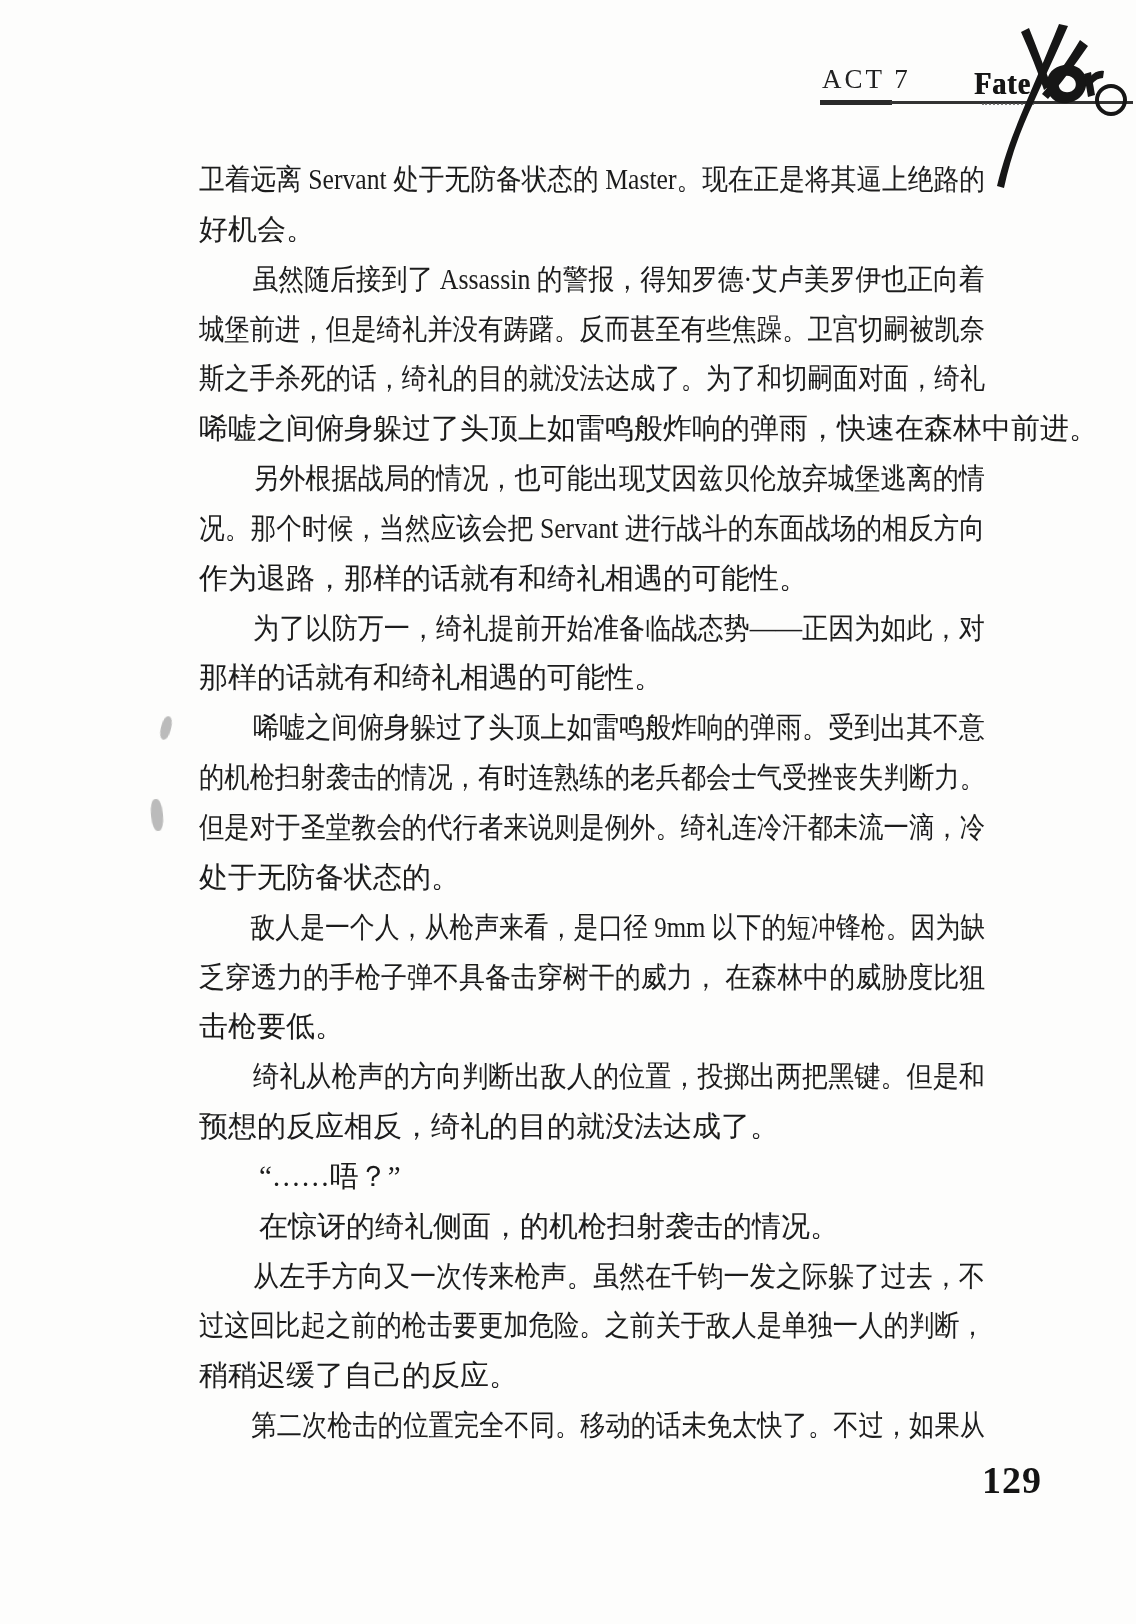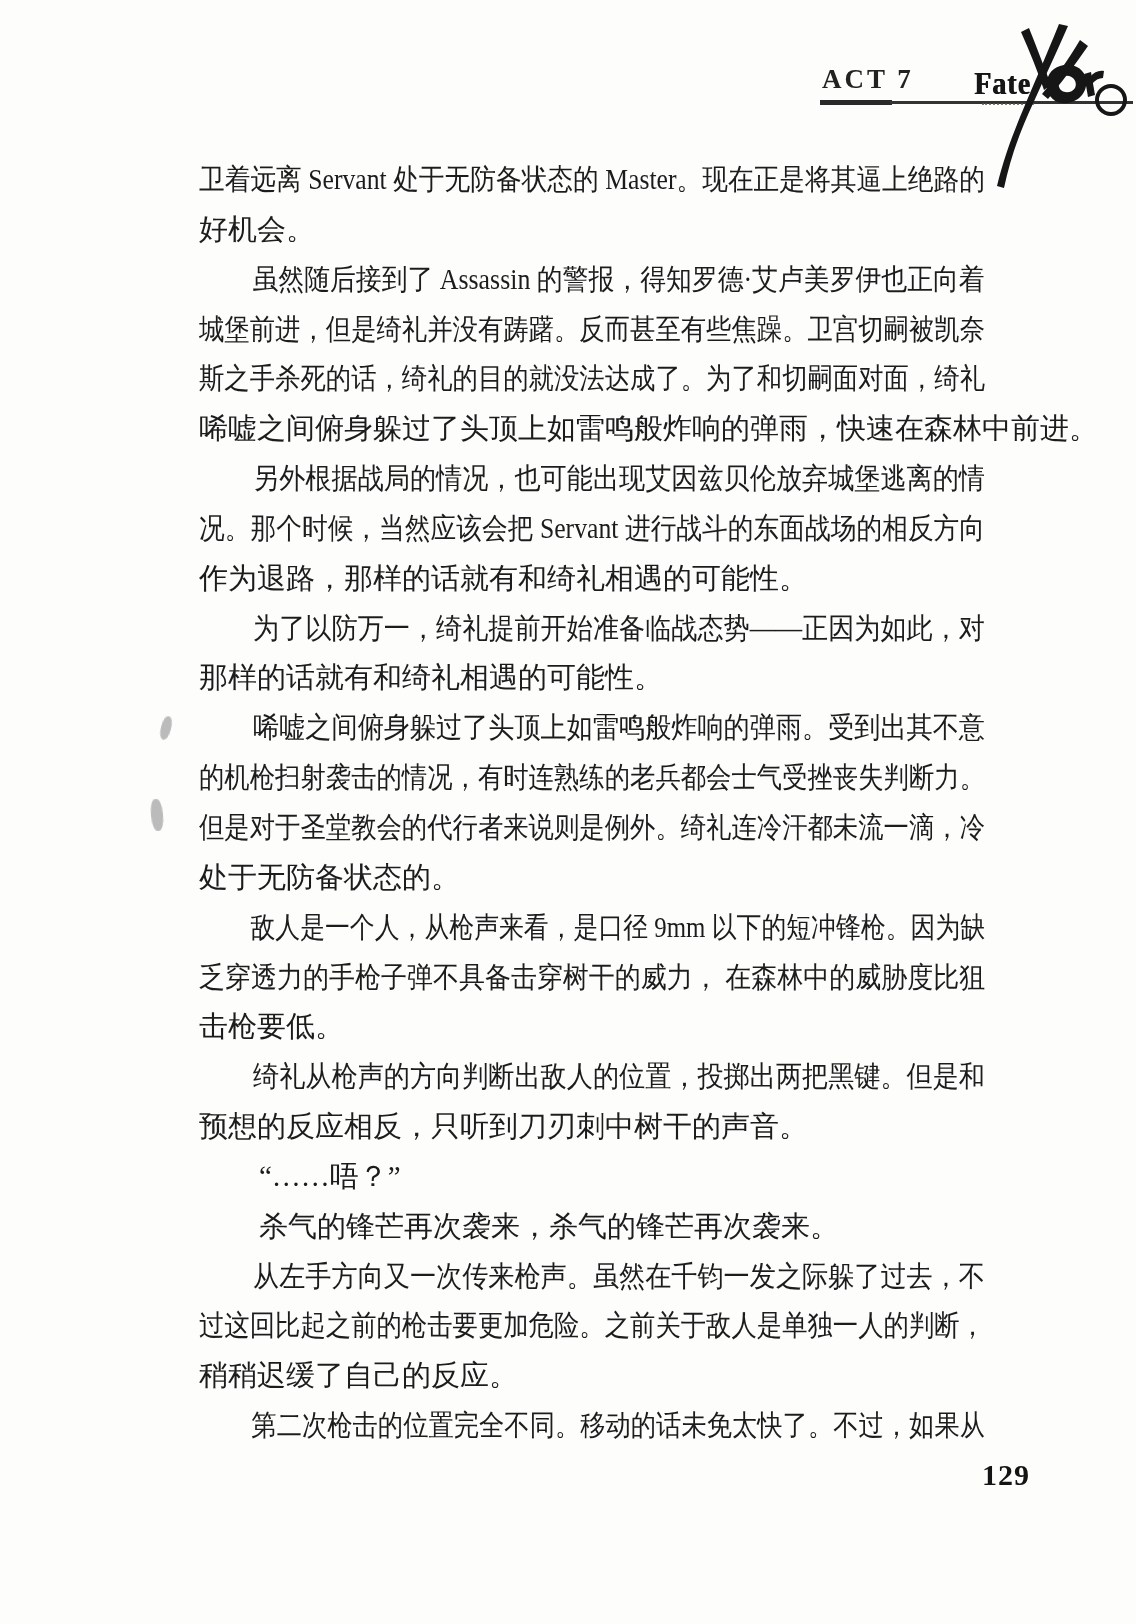--- a/index.html
+++ b/index.html
@@ -8,21 +8,21 @@
     width:1136px; height:1624px;
     background:#fdfdfc;
     font-family:"Liberation Serif","DejaVu Serif",serif;
     color:#1c1c1c;
     overflow:hidden;
     margin:0 auto;
   }
   
   .act-label {
     position:absolute; left:822px; top:64px;
-    font-size:27px; font-weight:bold; letter-spacing:3px;
+    font-size:27px; font-weight:normal; letter-spacing:3px;
     color:#222;
   }
   .rule-thick {
     position:absolute; left:820px; top:100px;
     width:72px; height:5px; background:#2a2a2a;
   }
   .rule-thin {
     position:absolute; left:890px; top:101px;
     width:243px; height:2.5px; background:#333;
   }
@@ -51,21 +51,21 @@
   .line.indent { padding-left:60px; }
 
   
   .smudge { position:absolute; background:#6d6d6d; opacity:.45; border-radius:45%; filter:blur(0.6px); }
   .smudge-1 { left:161px; top:716px; width:10px; height:24px; transform:rotate(14deg); }
   .smudge-2 { left:151px; top:799px; width:12px; height:32px; transform:rotate(-5deg); }
 
   
   .page-number {
     position:absolute; left:982px; top:1458px;
-    font-size:30px; font-weight:bold; letter-spacing:1px;
+    font-size:38px; font-weight:bold; letter-spacing:1px;
     color:#141414;
   }
 </style>
 </head>
 <body>
 
 <div class="page">
 
   <div class="act-label">ACT 7</div>
   <div class="rule-thick"></div>
@@ -108,23 +108,23 @@
       <div class="line indent full" style="transform: scaleX(0.901376); transform-origin: left center;">为了以防万一，绮礼提前开始准备临战态势——正因为如此，对</div>
       <div class="line">那样的话就有和绮礼相遇的可能性。</div>
       <div class="line indent full" style="transform: scaleX(0.901376); transform-origin: left center;">唏嘘之间俯身躲过了头顶上如雷鸣般炸响的弹雨。受到出其不意</div>
       <div class="line full" style="transform: scaleX(0.874305); transform-origin: left center;">的机枪扫射袭击的情况，有时连熟练的老兵都会士气受挫丧失判断力。</div>
       <div class="line full" style="transform: scaleX(0.874305); transform-origin: left center;">但是对于圣堂教会的代行者来说则是例外。绮礼连冷汗都未流一滴，冷</div>
       <div class="line">处于无防备状态的。</div>
       <div class="line indent full" style="transform: scaleX(0.857143); transform-origin: left center;">敌人是一个人，从枪声来看，是口径 9mm 以下的短冲锋枪。因为缺</div>
       <div class="line full" style="transform: scaleX(0.896237); transform-origin: left center;">乏穿透力的手枪子弹不具备击穿树干的威力， 在森林中的威胁度比狙</div>
       <div class="line">击枪要低。</div>
       <div class="line indent full" style="transform: scaleX(0.901376); transform-origin: left center;">绮礼从枪声的方向判断出敌人的位置，投掷出两把黑键。但是和</div>
-      <div class="line">预想的反应相反，只听到刀刃刺中树干的声音。</div>
+      <div class="line">预想的反应相反，绮礼的目的就没法达成了。</div>
       <div class="line indent">“……唔？”</div>
-      <div class="line indent">杀气的锋芒再次袭来，杀气的锋芒再次袭来。</div>
+      <div class="line indent">在惊讶的绮礼侧面，的机枪扫射袭击的情况。</div>
       <div class="line indent full" style="transform: scaleX(0.901376); transform-origin: left center;">从左手方向又一次传来枪声。虽然在千钧一发之际躲了过去，不</div>
       <div class="line full" style="transform: scaleX(0.874305); transform-origin: left center;">过这回比起之前的枪击要更加危险。之前关于敌人是单独一人的判断，</div>
       <div class="line">稍稍迟缓了自己的反应。</div>
       <div class="line indent full" style="transform: scaleX(0.872364); transform-origin: left center;">第二次枪击的位置完全不同。移动的话未免太快了。不过，如果从</div>
     </div>
 
   <div class="smudge smudge-1"></div>
   <div class="smudge smudge-2"></div>
 
   <div class="page-number">129</div>

